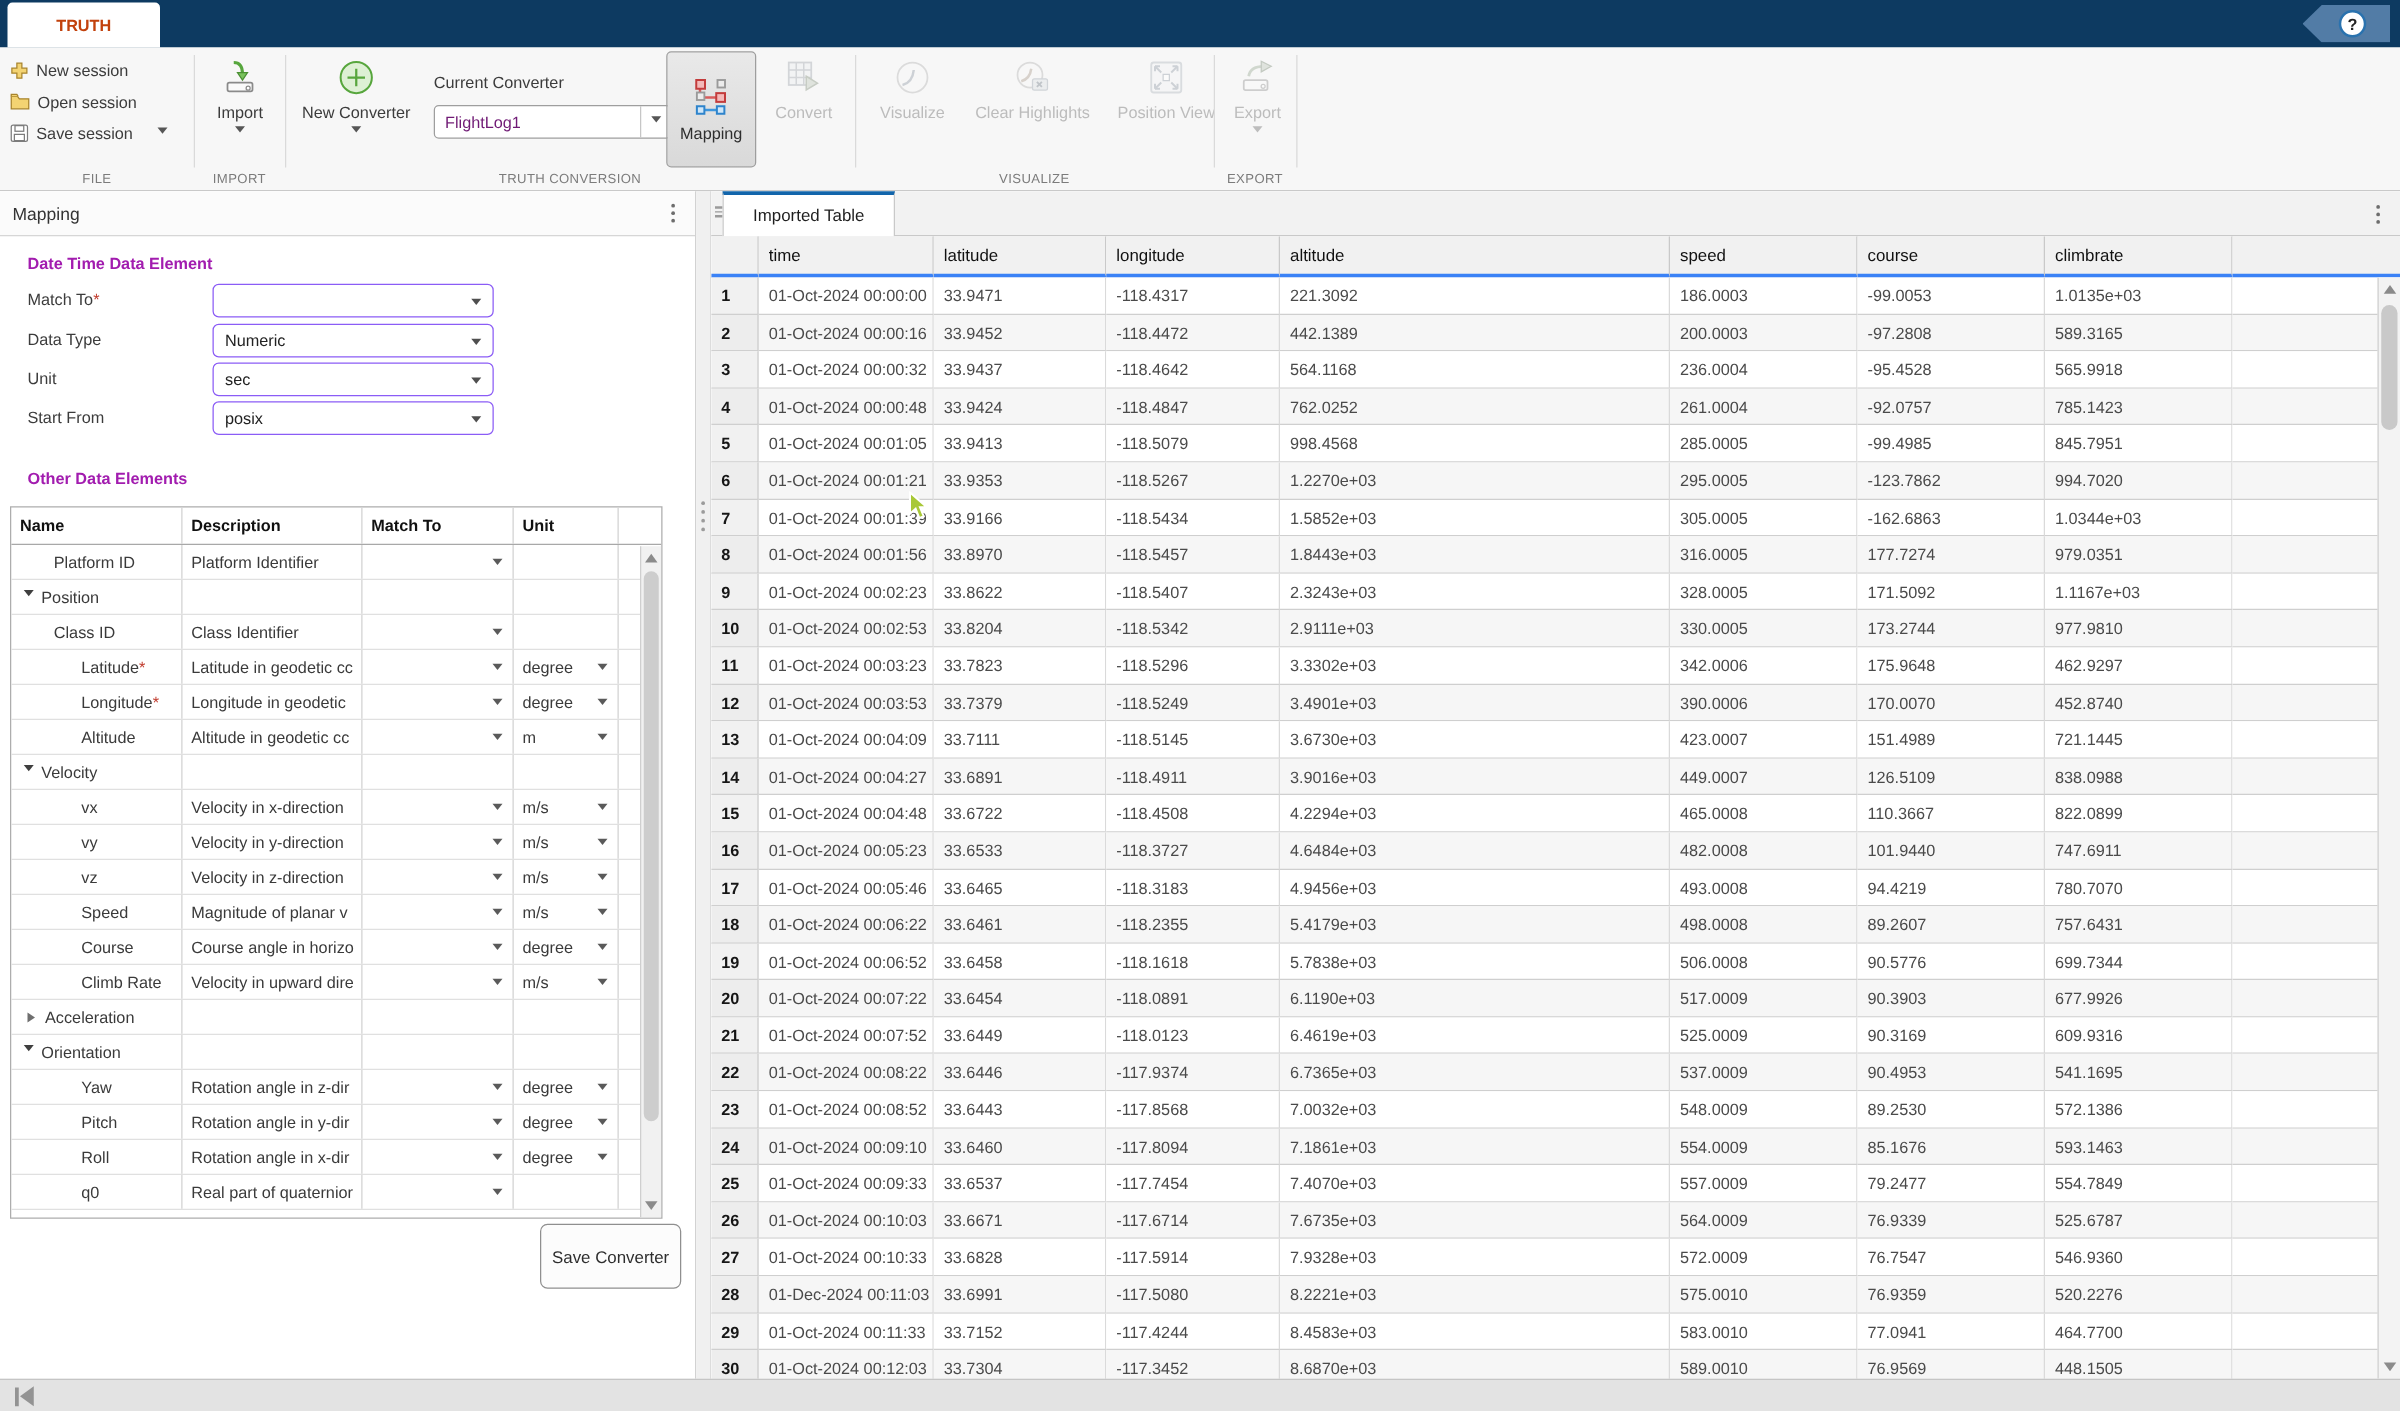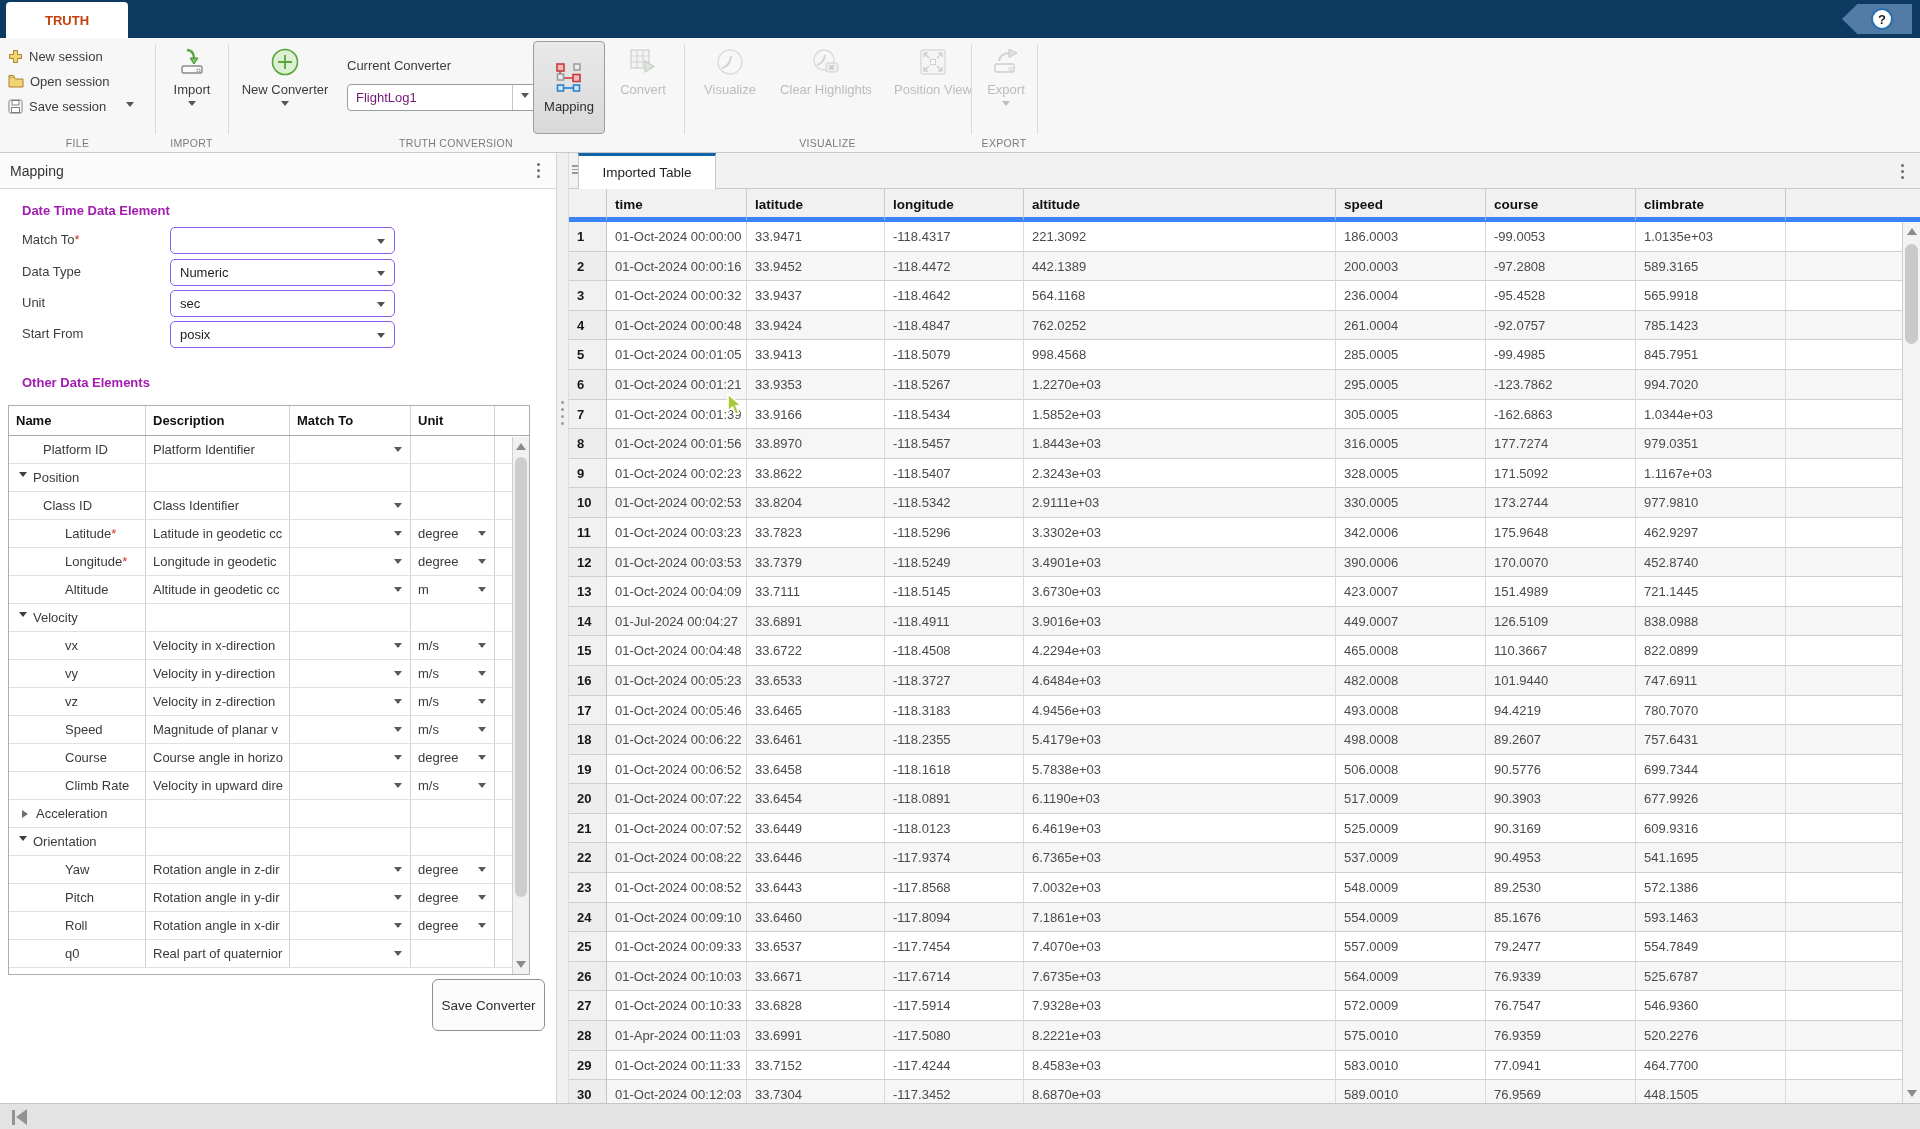--- a/index.html
+++ b/index.html
@@ -99,22 +99,22 @@
   .tab-strip { position:absolute; left:0; top:0; width:100%; height:36px; background:#f2f2f2;
                border-bottom:1px solid #c9c9c9; }
   .tab-grip { position:absolute; left:3px; top:12px; display:flex; flex-direction:column; gap:2px; }
   .tab-grip i { width:7px; height:1.5px; background:#9a9a9a; }
   .imp-tab { position:absolute; left:9px; top:0; width:138px; height:36px; background:#fff;
              border-left:1px solid #c9c9c9; border-right:1px solid #c9c9c9; border-top:3px solid #1265ab;
              display:flex; align-items:center; justify-content:center; font-size:13.5px; color:#1f1f1f; }
   .dtable { position:absolute; left:0; top:36px; right:0; bottom:0; overflow:hidden; }
   .dhead, .drow { display:grid; grid-template-columns:38px 140px 138px 139px 312px 150px 150px 150px 1fr; }
   .dhead { height:33px; }
-  .dhead .hcell { background:#f1f1f1; border-right:1px solid #c9c9c9; border-bottom:5px solid #3b82f6;
-                  font-size:13.5px; font-weight:bold; color:#111; line-height:32px; padding-left:8px;
+  .dhead .hcell { background:#f1f1f1; border-right:1px solid #c9c9c9; border-bottom:3px solid #3b82f6;
+                  font-size:13.5px; font-weight:normal; color:#111; line-height:32px; padding-left:8px;
                   white-space:nowrap; overflow:hidden; }
   .dhead .hcell:last-child { border-right:none; }
   .drow { height:29.6px; }
   .dcell { border-right:1px solid #dadada; border-bottom:1px solid #cfcfcf; font-size:13px; color:#4a4a4a;
            line-height:29px; padding-left:8px; white-space:nowrap; overflow:hidden; background:#fff; }
   .dcell.num { background:#f1f1f1; font-weight:bold; color:#161616; border-right:1px solid #c4c4c4; }
   .drow.even .dcell { background:#f6f6f6; }
   .drow.even .dcell.num { background:#ededed; }
   .dcell:last-child { border-right:none; }
   .vscroll { position:absolute; right:0; top:33px; bottom:0; width:18px; background:#f3f3f3;
@@ -673,21 +673,21 @@
               <div class="dcell">33.7111</div>
               <div class="dcell">-118.5145</div>
               <div class="dcell">3.6730e+03</div>
               <div class="dcell">423.0007</div>
               <div class="dcell">151.4989</div>
               <div class="dcell">721.1445</div>
               <div class="dcell"></div>
             </div>
             <div class="drow even">
               <div class="dcell num">14</div>
-              <div class="dcell">01-Jul-2024 00:04:27</div>
+              <div class="dcell">01-Oct-2024 00:04:27</div>
               <div class="dcell">33.6891</div>
               <div class="dcell">-118.4911</div>
               <div class="dcell">3.9016e+03</div>
               <div class="dcell">449.0007</div>
               <div class="dcell">126.5109</div>
               <div class="dcell">838.0988</div>
               <div class="dcell"></div>
             </div>
             <div class="drow">
               <div class="dcell num">15</div>
@@ -827,21 +827,21 @@
               <div class="dcell">33.6828</div>
               <div class="dcell">-117.5914</div>
               <div class="dcell">7.9328e+03</div>
               <div class="dcell">572.0009</div>
               <div class="dcell">76.7547</div>
               <div class="dcell">546.9360</div>
               <div class="dcell"></div>
             </div>
             <div class="drow even">
               <div class="dcell num">28</div>
-              <div class="dcell">01-Apr-2024 00:11:03</div>
+              <div class="dcell">01-Dec-2024 00:11:03</div>
               <div class="dcell">33.6991</div>
               <div class="dcell">-117.5080</div>
               <div class="dcell">8.2221e+03</div>
               <div class="dcell">575.0010</div>
               <div class="dcell">76.9359</div>
               <div class="dcell">520.2276</div>
               <div class="dcell"></div>
             </div>
             <div class="drow">
               <div class="dcell num">29</div>

